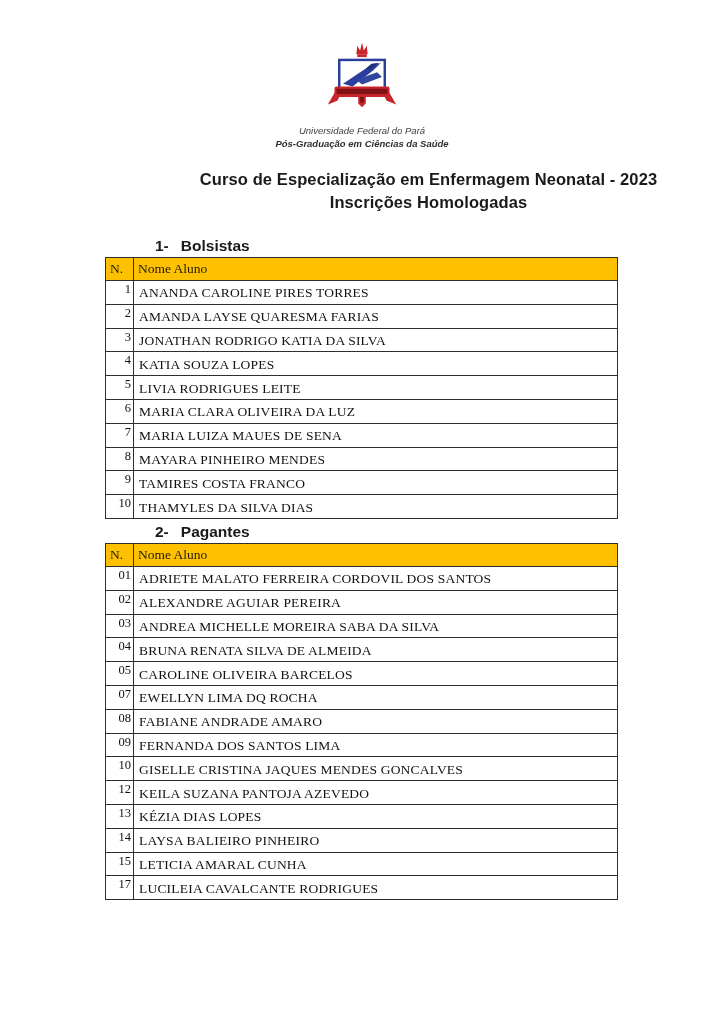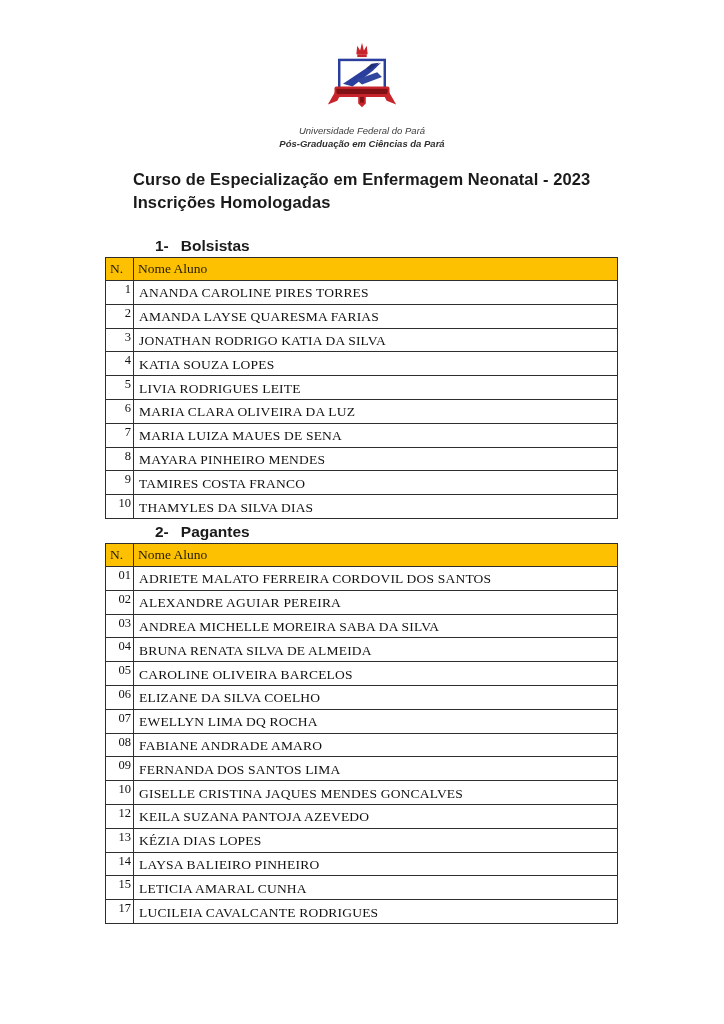--- a/index.html
+++ b/index.html
@@ -9,21 +9,21 @@
     background:#ffffff;
     font-family:"Liberation Sans",sans-serif;
     overflow:hidden;
   }
   
   .inst-header{padding-top:40px;text-align:center;}
   .crest{display:block;margin:0 auto 10px auto;}
   .inst-line{font-size:9.5px;line-height:13px;font-style:italic;color:#3d3d3d;}
   .inst-line.bold{font-weight:bold;color:#2f2f2f;}
   
-  .title-block{margin:18px 0 0 133px;}
+  .title-block{margin:18px 0 0 133px;text-align:center;}
   .title-line{font-size:16.5px;font-weight:bold;line-height:23px;color:#1a1a1a;letter-spacing:.1px;}
   
   .section-heading{
     display:flex;gap:12px;margin:22px 0 1px 155px;
     font-size:15.5px;font-weight:bold;color:#1a1a1a;line-height:20px;
   }
   .section-heading.second{margin-top:3px;}
   
   table.roster{
     border-collapse:collapse;
@@ -76,21 +76,21 @@
       <rect x="11" y="49" width="58" height="11" rx="2" fill="#C8242B"></rect>
       <rect x="13" y="51.5" width="54" height="5.5" fill="#801216"></rect>
 
       <path d="M12 54 L4 68 L14 64 L16 60 Z" fill="#C8242B"></path>
       <path d="M68 54 L76 68 L66 64 L64 60 Z" fill="#C8242B"></path>
 
       <path d="M36 60 h8 v7 l-4 4 l-4 -4 Z" fill="#C8242B"></path>
       <rect x="38" y="60" width="4" height="6" fill="#801216"></rect>
     </svg>
     <div class="inst-line">Universidade Federal do Pará</div>
-    <div class="inst-line bold">Pós-Graduação em Ciências da Pará</div>
+    <div class="inst-line bold">Pós-Graduação em Ciências da Saúde</div>
   </div>
 
   <div class="title-block">
     <div class="title-line">Curso de Especialização em Enfermagem Neonatal - 2023</div>
     <div class="title-line">Inscrições Homologadas</div>
   </div>
 
   <div class="section-heading">
     <span>1-</span>
     <span>Bolsistas</span>
@@ -195,24 +195,20 @@
         <tr>
           <td class="cell-num">04</td>
           <td class="cell-name">BRUNA RENATA SILVA DE ALMEIDA</td>
         </tr>
 
         <tr>
           <td class="cell-num">05</td>
           <td class="cell-name">CAROLINE OLIVEIRA BARCELOS</td>
         </tr>
 
-        <tr>
-          <td class="cell-num">06</td>
-          <td class="cell-name">ELIZANE DA SILVA COELHO</td>
-        </tr>
 
         <tr>
           <td class="cell-num">07</td>
           <td class="cell-name">EWELLYN LIMA DQ ROCHA</td>
         </tr>
 
         <tr>
           <td class="cell-num">08</td>
           <td class="cell-name">FABIANE ANDRADE AMARO</td>
         </tr>

